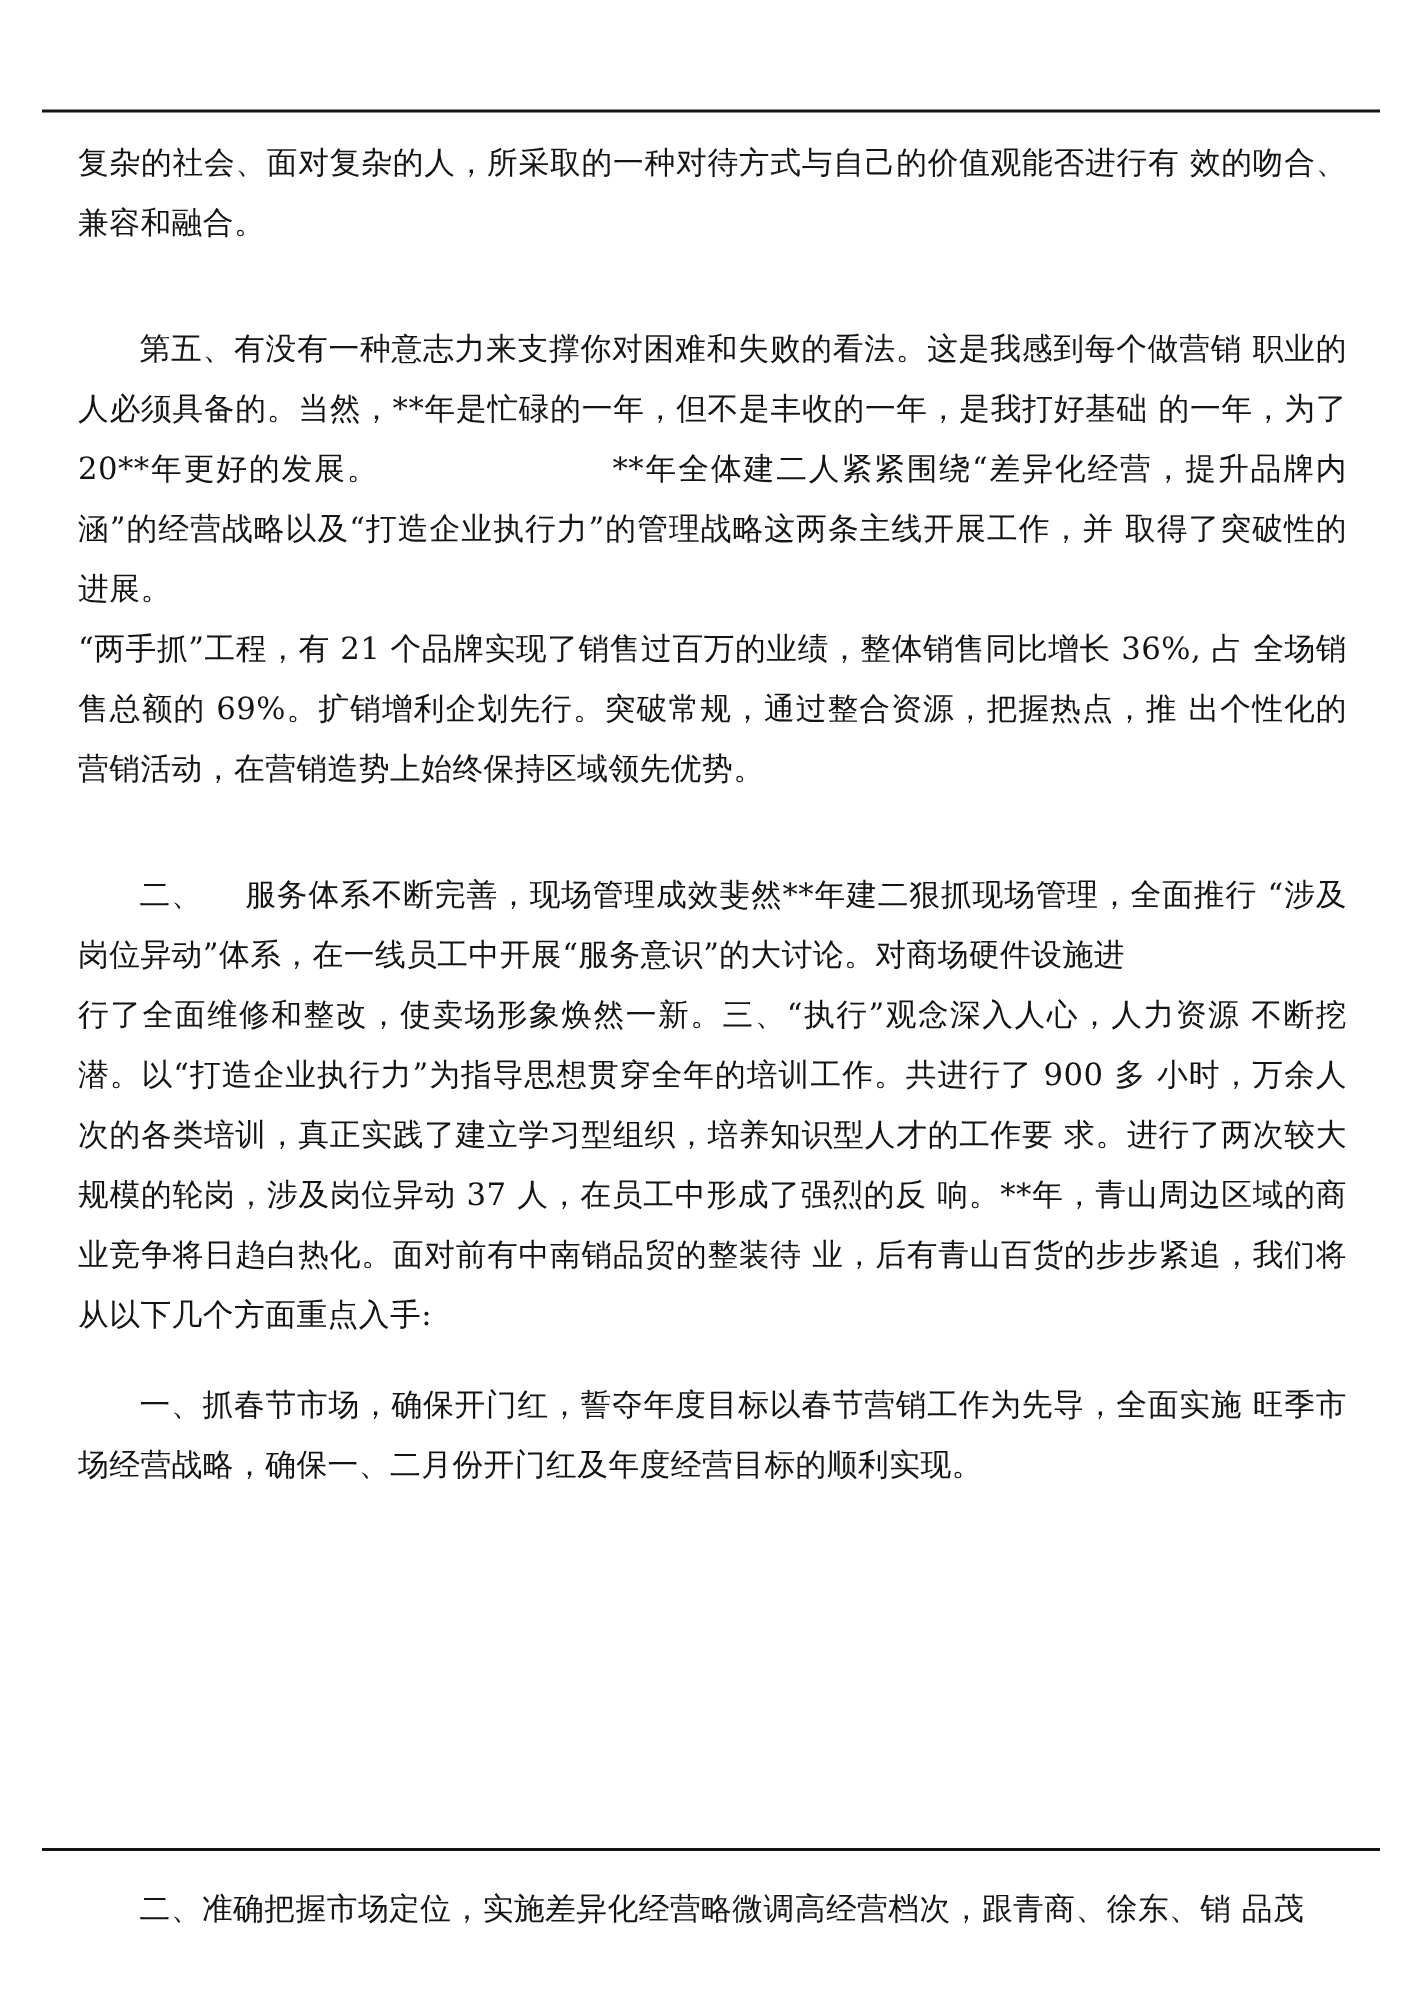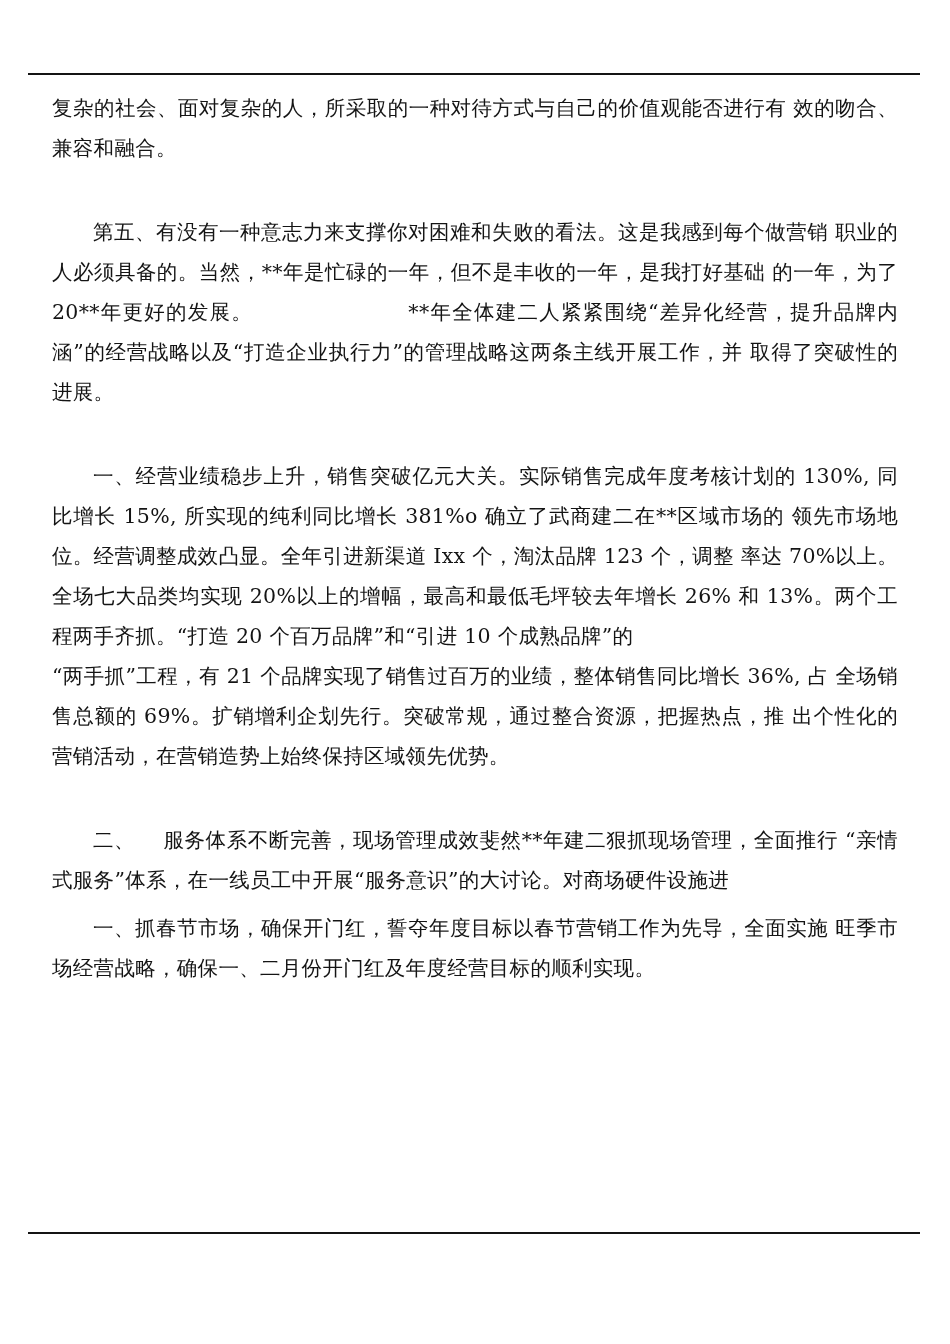--- a/index.html
+++ b/index.html
@@ -43,41 +43,44 @@
     font-size: 20.5px;
     line-height: 40px;
     letter-spacing: 0.3px;
     text-align: justify;
     text-justify: inter-character;
     word-break: break-all;
     white-space: pre-wrap;
   }
   p.indent2 { text-indent: 2em; }
   p.gap-above { margin-top: 44px; }
-  p.gap-small { margin-top: 8px; }
+  p.gap-small { margin-top: 20px; }
 
   .lastline {
     position: absolute;
     left: 52px;
     width: 846px;
     top: 1252px;
   }
 </style>
 </head>
 <body>
 
 <div class="page">
 
   <div class="rule rule-top"></div>
 
   <div class="body-text">
     <p class="para">复杂的社会、面对复杂的人，所采取的一种对待方式与自己的价值观能否进行有 效的吻合、兼容和融合。</p>
     <p class="para indent2 gap-above">第五、有没有一种意志力来支撑你对困难和失败的看法。这是我感到每个做营销 职业的人必须具备的。当然，**年是忙碌的一年，但不是丰收的一年，是我打好基础 的一年，为了 20**年更好的发展。                    **年全体建二人紧紧围绕“差异化经营，提升品牌内涵”的经营战略以及“打造企业执行力”的管理战略这两条主线开展工作，并 取得了突破性的进展。</p>
-    <p class="para indent2 gap-above">一、经营业绩稳步上升，销售突破亿元大关。实际销售完成年度考核计划的 130%, 同比增长 15%, 所实现的纯利同比增长 381%o 确立了武商建二在**区域市场的 领先市场地位。经营调整成效凸显。全年引进新渠道 Ixx 个，淘汰品牌 123 个，调整 率达 70%以上。全场七大品类均实现 20%以上的增幅，最高和最低毛坪较去年增长 26% 和 13%。两个工程两手齐抓。“打造 20 个百万品牌”和“引进 10 个成熟品牌”的</p>
     <p class="para">“两手抓”工程，有 21 个品牌实现了销售过百万的业绩，整体销售同比增长 36%, 占 全场销售总额的 69%。扩销增利企划先行。突破常规，通过整合资源，把握热点，推 出个性化的营销活动，在营销造势上始终保持区域领先优势。</p>
-    <p class="para indent2 gap-above">二、    服务体系不断完善，现场管理成效斐然**年建二狠抓现场管理，全面推行 “亲情式服务”体系，在一线员工中开展“服务意识”的大讨论。对商场硬件设施进</p>
+    <p class="para indent2 gap-above">二、    服务体系不断完善，现场管理成效斐然**年建二狠抓现场管理，全面推行 “涉及岗位异动”体系，在一线员工中开展“服务意识”的大讨论。对商场硬件设施进</p>
+    <p class="para">行了全面维修和整改，使卖场形象焕然一新。三、“执行”观念深入人心，人力资源 不断挖潜。以“打造企业执行力”为指导思想贯穿全年的培训工作。共进行了 900 多 小时，万余人次的各类培训，真正实践了建立学习型组织，培养知识型人才的工作要 求。进行了两次较大规模的轮岗，涉及岗位异动 37 人，在员工中形成了强烈的反 响。**年，青山周边区域的商业竞争将日趋白热化。面对前有中南销品贸的整装待 业，后有青山百货的步步紧追，我们将从以下几个方面重点入手:</p>
     <p class="para indent2 gap-small">一、抓春节市场，确保开门红，誓夺年度目标以春节营销工作为先导，全面实施 旺季市场经营战略，确保一、二月份开门红及年度经营目标的顺利实现。</p>
   </div>
 
   <div class="rule rule-bottom"></div>
 
+  <div class="lastline">
+    <p class="para indent2">二、准确把握市场定位，实施差异化经营略微调高经营档次，跟青商、徐东、销 品茂</p>
+  </div>
 
 </div>
 
 </body></html>

